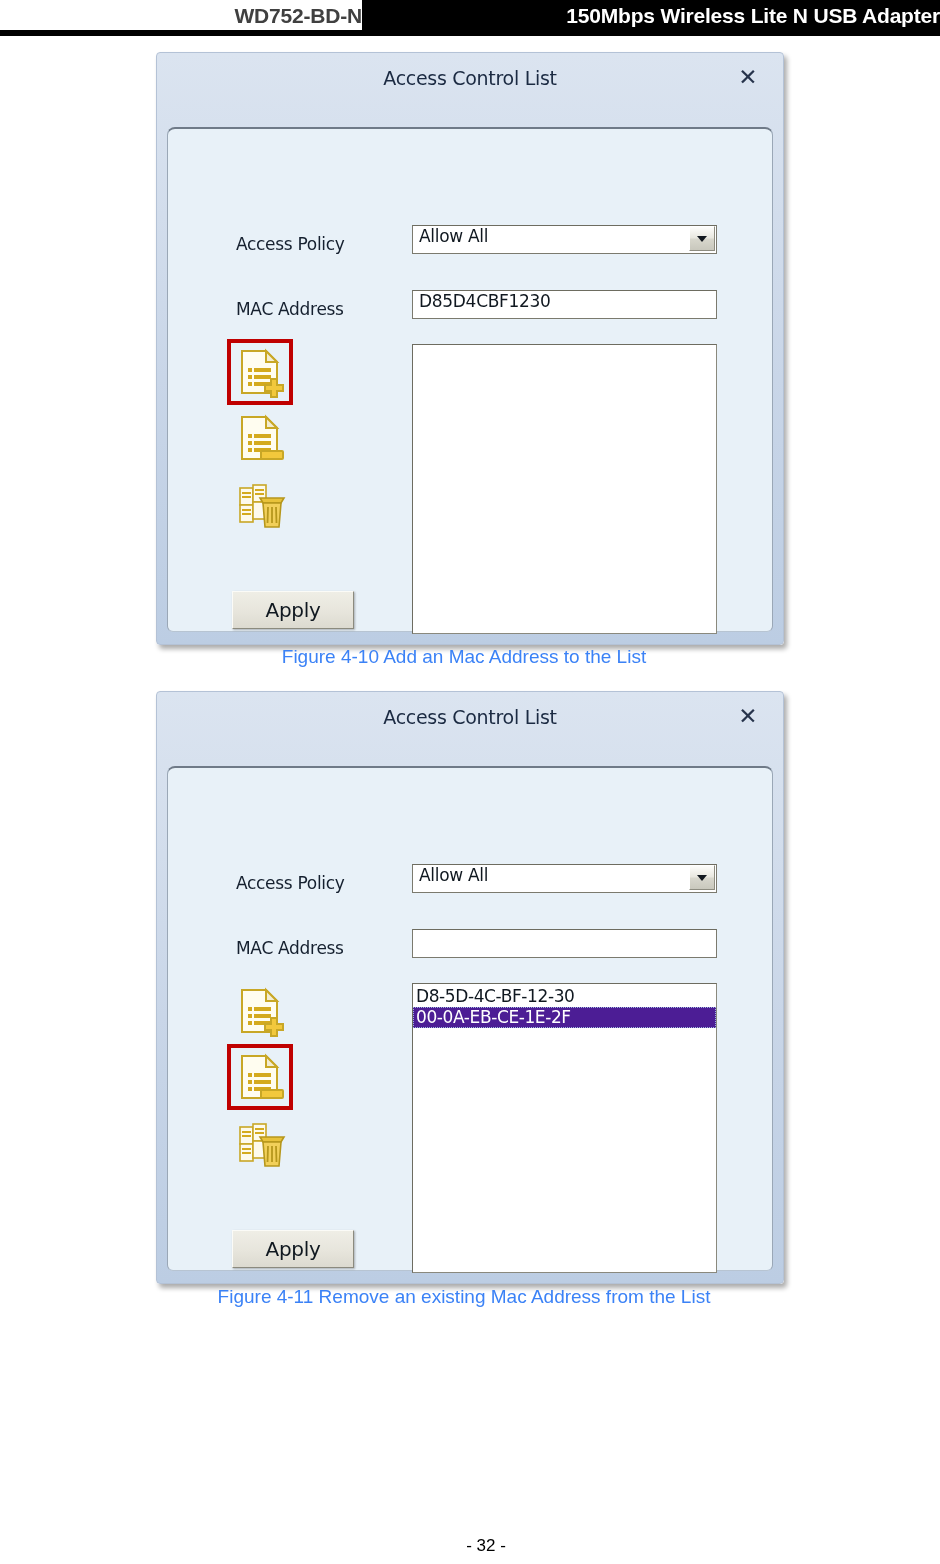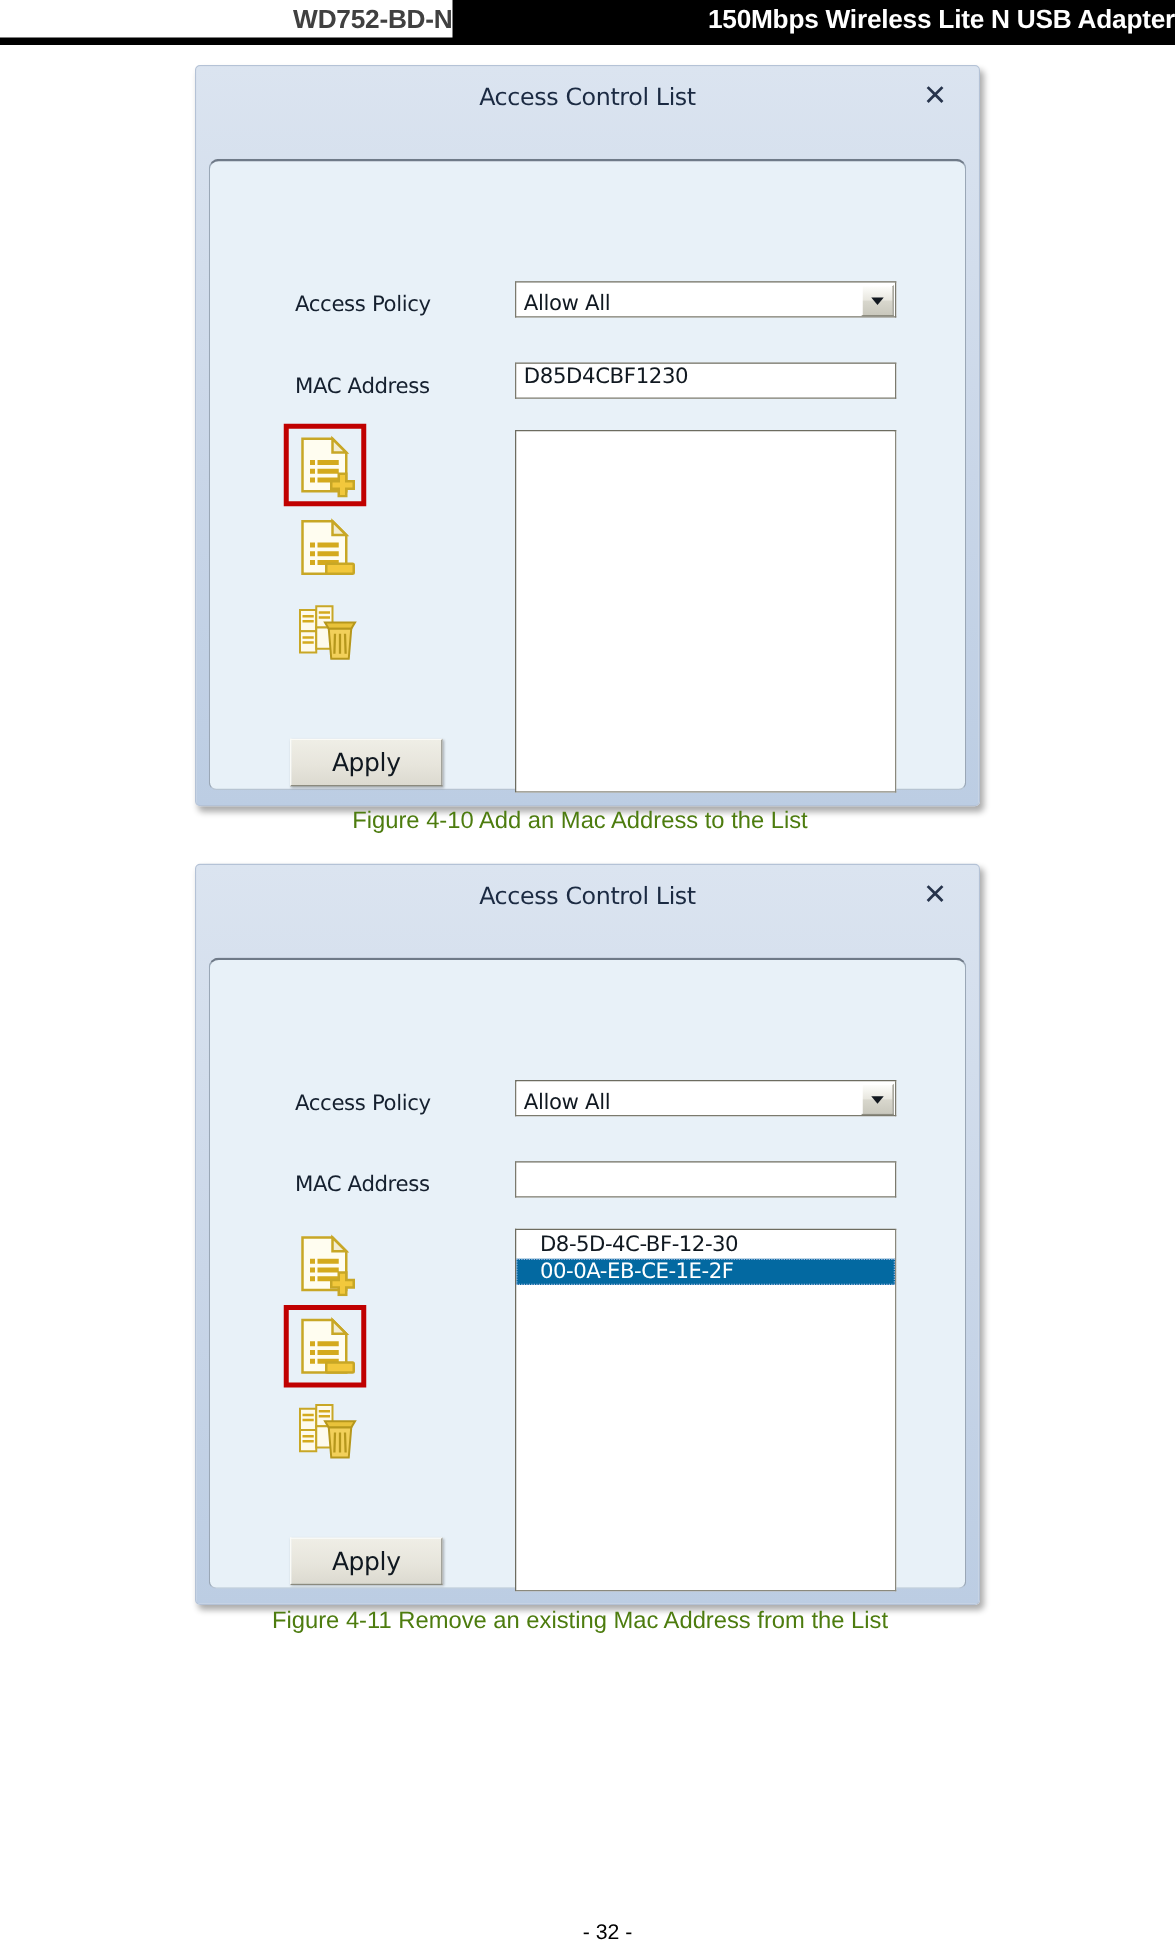--- a/index.html
+++ b/index.html
@@ -117,21 +117,21 @@
     white-space: nowrap;
   }
   .combo {
     position: absolute;
     height: 29px;
     background: #ffffff;
     border: 1px solid #7b7a6e;
     border-top-color: #6d6c60;
     box-sizing: border-box;
     display: flex;
-    align-items: flex-end;
+    align-items: flex-start;
   }
   .combo-value {
     font-size: 17px;
     color: #101820;
     padding-left: 6px;
     font-family: "DejaVu Sans", sans-serif;
     letter-spacing: -0.3px;
     flex: 1;
     white-space: nowrap;
   }
@@ -186,26 +186,26 @@
     padding: 2px 0 0 0;
     overflow: hidden;
   }
   .list-item {
     font-size: 17px;
     color: #101820;
     font-family: "DejaVu Sans", sans-serif;
     letter-spacing: -0.4px;
     height: 21px;
     line-height: 21px;
-    padding-left: 19px;
+    padding-left: 3px;
     white-space: nowrap;
     cursor: pointer;
   }
   .list-item.selected {
-    background: #0369a1;
+    background: #4c1d95;
     color: #ffffff;
     outline: 1px dotted #9fb8e0;
     outline-offset: -1px;
   }
 
   
   .icon-btn {
     position: absolute;
     width: 52px;
     height: 52px;
@@ -239,21 +239,21 @@
     cursor: pointer;
   }
 
   
   .caption {
     position: absolute;
     width: 928px;
     left: 0;
     text-align: center;
     font-size: 19px;
-    color: #4d7c0f;
+    color: #3b82f6;
     font-family: "Liberation Sans", sans-serif;
     white-space: nowrap;
   }
   .page-number {
     position: absolute;
     left: 16px;
     width: 940px;
     top: 1536px;
     text-align: center;
     font-size: 17px;

